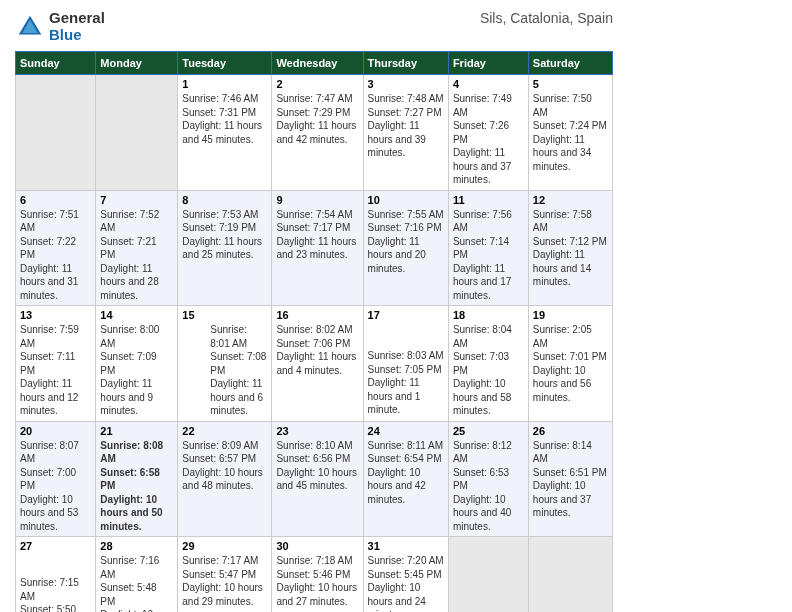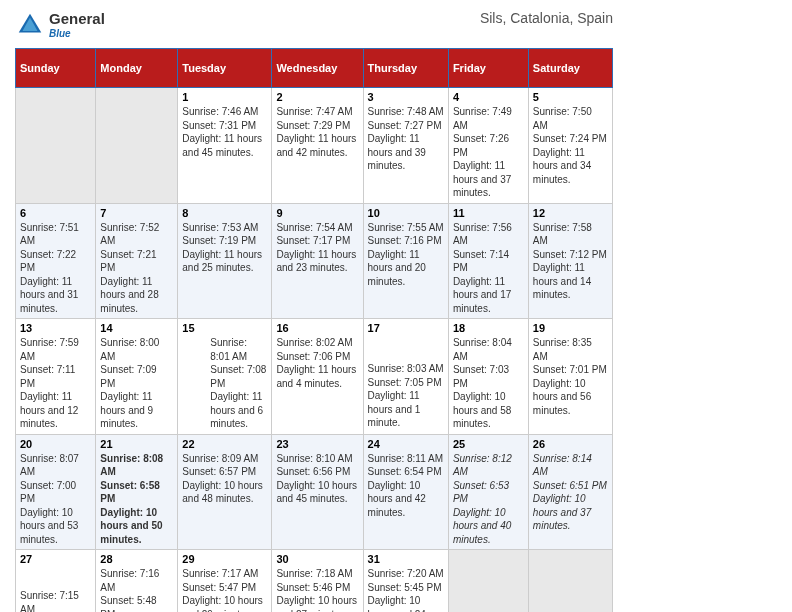--- a/index.html
+++ b/index.html
@@ -32,24 +32,23 @@
       display: flex;
       flex-direction: column;
       line-height: 1.1;
     }
     .logo-general {
       font-size: 15px;
       font-weight: bold;
       color: #333;
     }
     .logo-blue {
-      font-size: 10px;
+      font-size: 15px;
       font-weight: bold;
       color: #1a6ab0;
-      font-style: italic;
     }
     .logo-icon {
       width: 30px;
       height: 30px;
     }
     .title-block {
       text-align: right;
     }
     .month-title {
       font-size: 36px;
@@ -61,23 +60,23 @@
       font-size: 14px;
       color: #555;
     }
     .calendar {
       flex: 1;
       border-collapse: collapse;
       width: 100%;
       font-size: 10px;
     }
     .calendar th {
-      background-color: #b91c1c;
+      background-color: #14532d;
       color: #fff;
-      padding: 13px 4px;
+      padding: 5px 4px;
       text-align: left;
       font-size: 11px;
       font-weight: bold;
       border: 1px solid #2f6db5;
     }
     .calendar td {
       border: 1px solid #ccc;
       padding: 3px 4px;
       vertical-align: top;
       width: 113px;
@@ -248,21 +247,21 @@
 Daylight: 11 hours and 1 minute.</div>
           </td>
           <td>
             <span class="day-number">18</span>
             <div class="day-info" style="white-space: pre-line;">Sunrise: 8:04 AM
 Sunset: 7:03 PM
 Daylight: 10 hours and 58 minutes.</div>
           </td>
           <td>
             <span class="day-number">19</span>
-            <div class="day-info" style="white-space: pre-line;">Sunrise: 8:35 AM
+            <div class="day-info" style="white-space: pre-line;">Sunrise: 2:05 AM
 Sunset: 7:01 PM
 Daylight: 10 hours and 56 minutes.</div>
           </td>
         </tr>
         <tr>
           <td>
             <span class="day-number">20</span>
             <div class="day-info" style="white-space: pre-line;">Sunrise: 8:07 AM
 Sunset: 7:00 PM
 Daylight: 10 hours and 53 minutes.</div>
@@ -286,27 +285,27 @@
 Daylight: 10 hours and 45 minutes.</div>
           </td>
           <td>
             <span class="day-number">24</span>
             <div class="day-info" style="white-space: pre-line;">Sunrise: 8:11 AM
 Sunset: 6:54 PM
 Daylight: 10 hours and 42 minutes.</div>
           </td>
           <td>
             <span class="day-number">25</span>
-            <div class="day-info" style="white-space: pre-line; font-style: italic;">Sunrise: 8:12 AM
+            <div class="day-info" style="white-space: pre-line;">Sunrise: 8:12 AM
 Sunset: 6:53 PM
 Daylight: 10 hours and 40 minutes.</div>
           </td>
           <td>
             <span class="day-number">26</span>
-            <div class="day-info" style="white-space: pre-line; font-style: italic;">Sunrise: 8:14 AM
+            <div class="day-info" style="white-space: pre-line;">Sunrise: 8:14 AM
 Sunset: 6:51 PM
 Daylight: 10 hours and 37 minutes.</div>
           </td>
         </tr>
         <tr>
           <td>
             <span class="day-number">27</span>
             <div class="day-info" style="white-space: pre-line; margin-top: 24px;">Sunrise: 7:15 AM
 Sunset: 5:50 PM
 Daylight: 10 hours and 34 minutes.</div>

